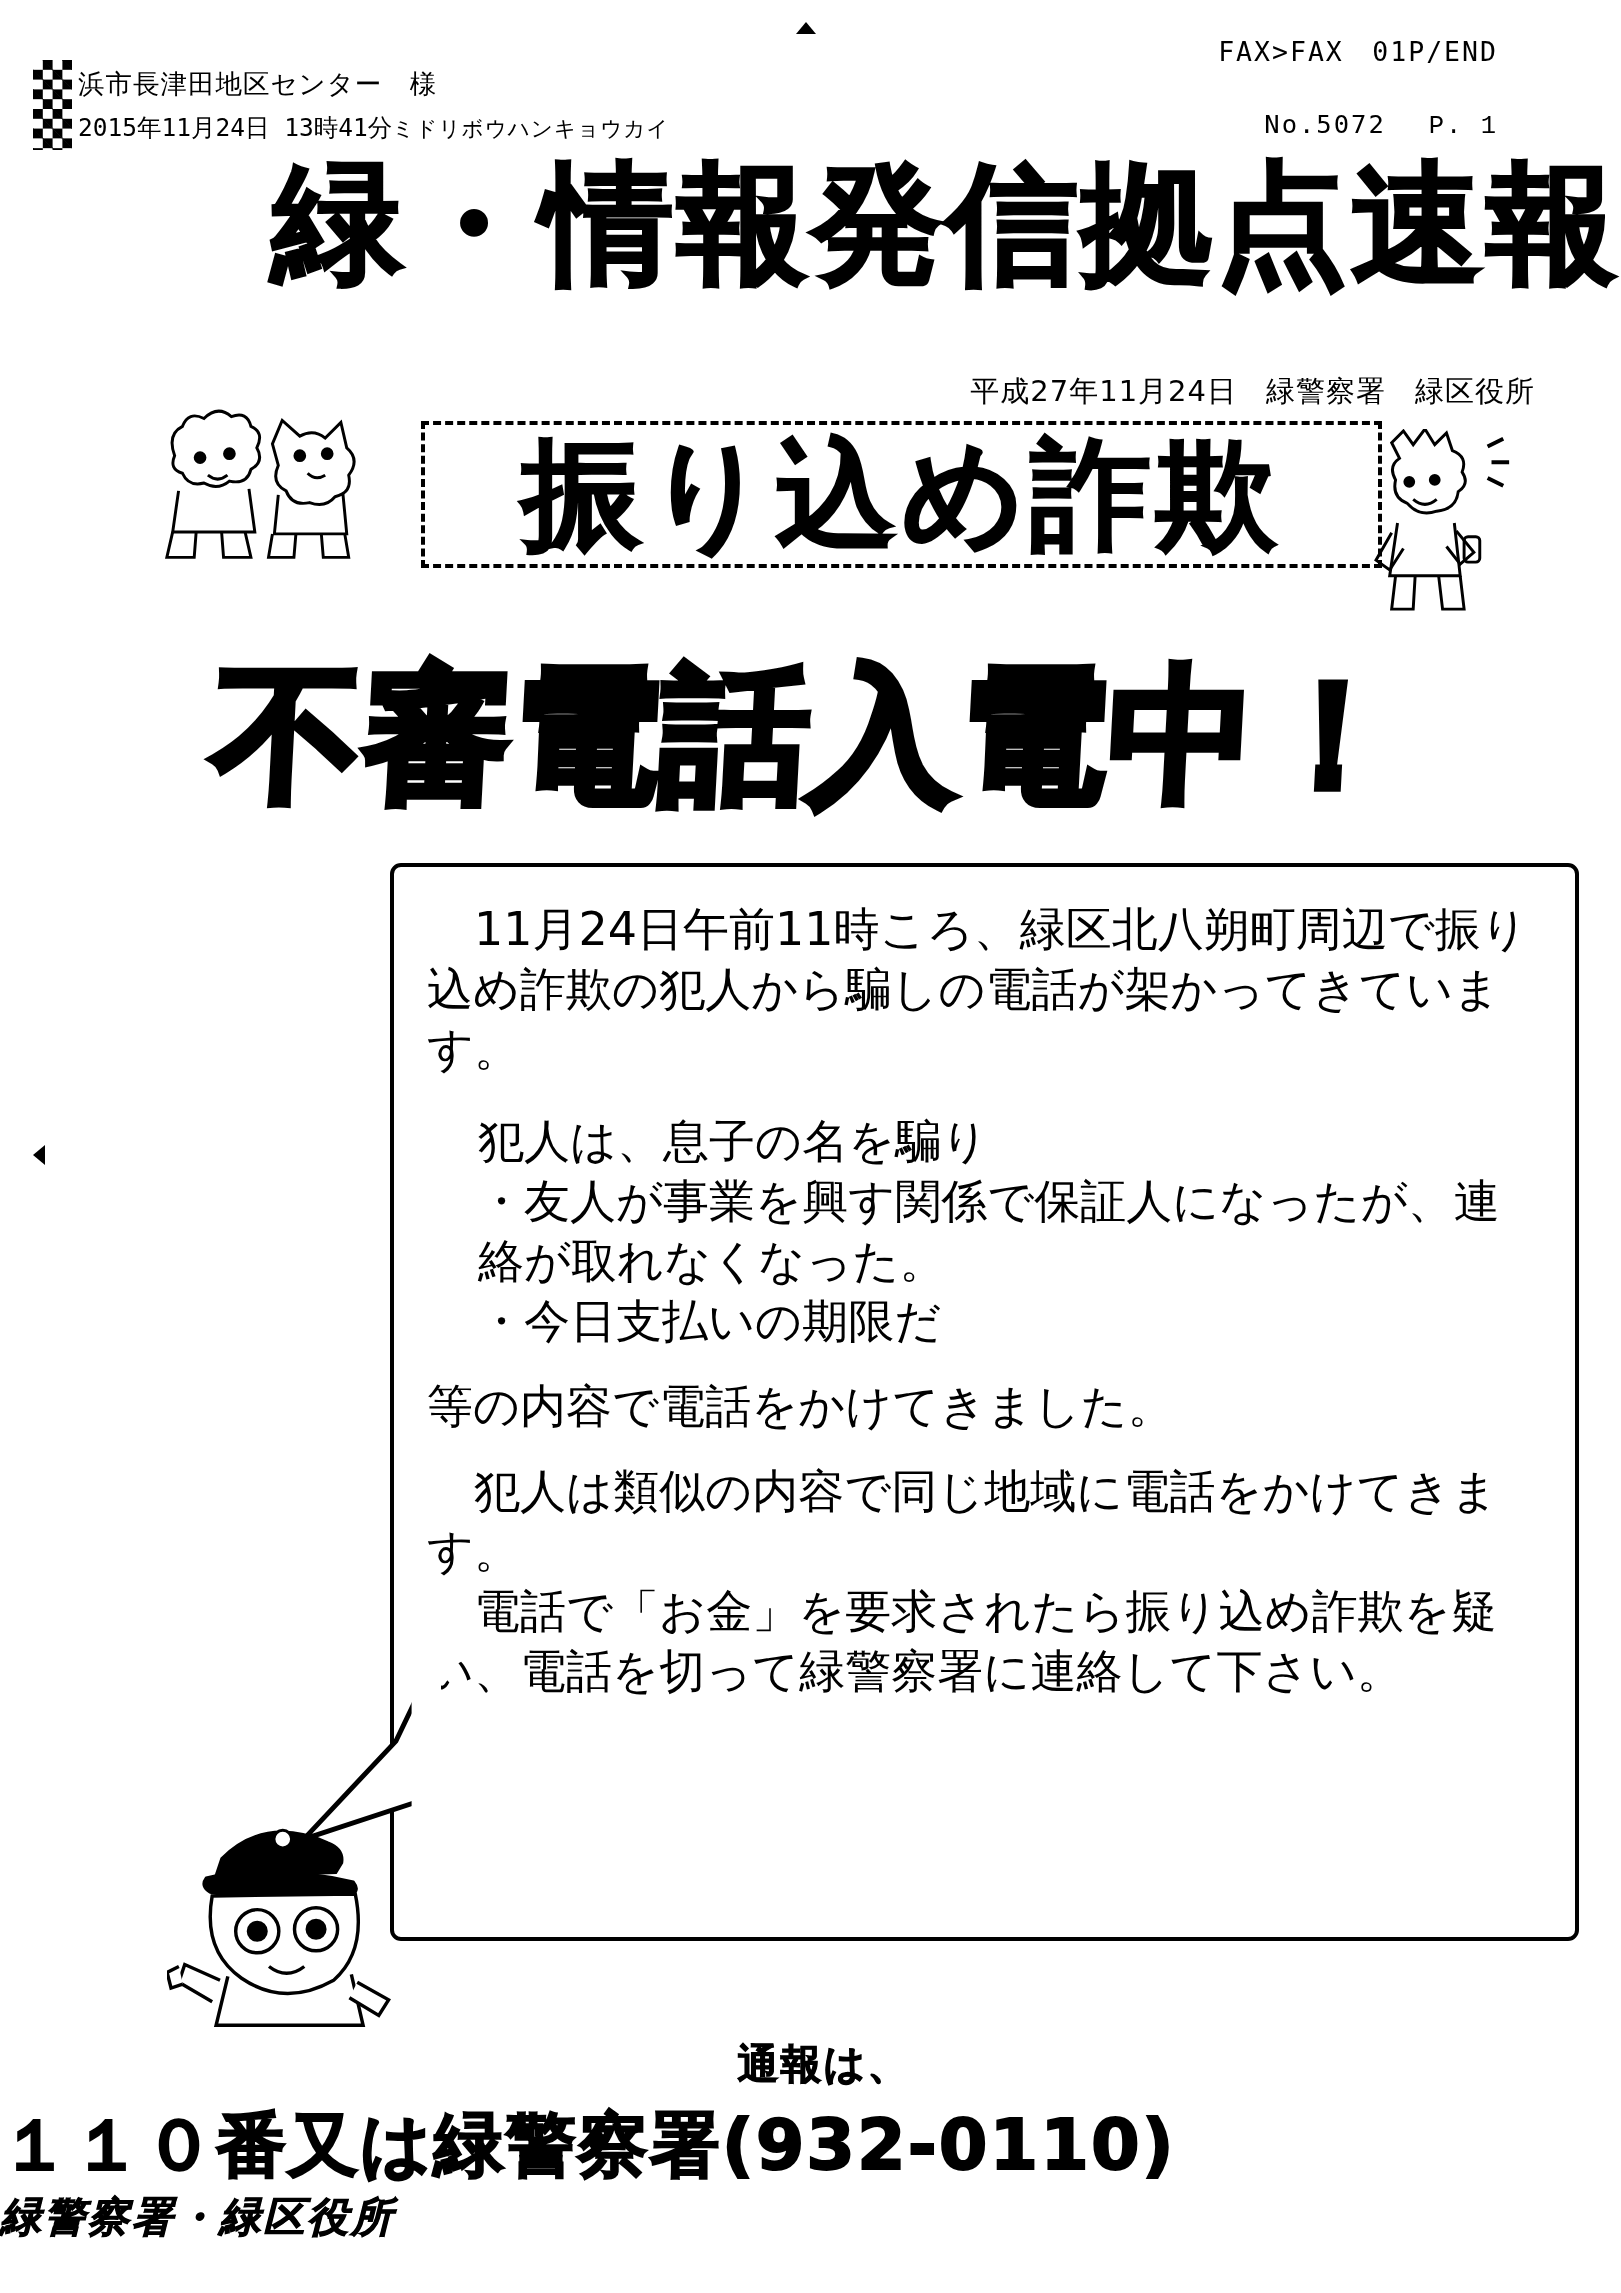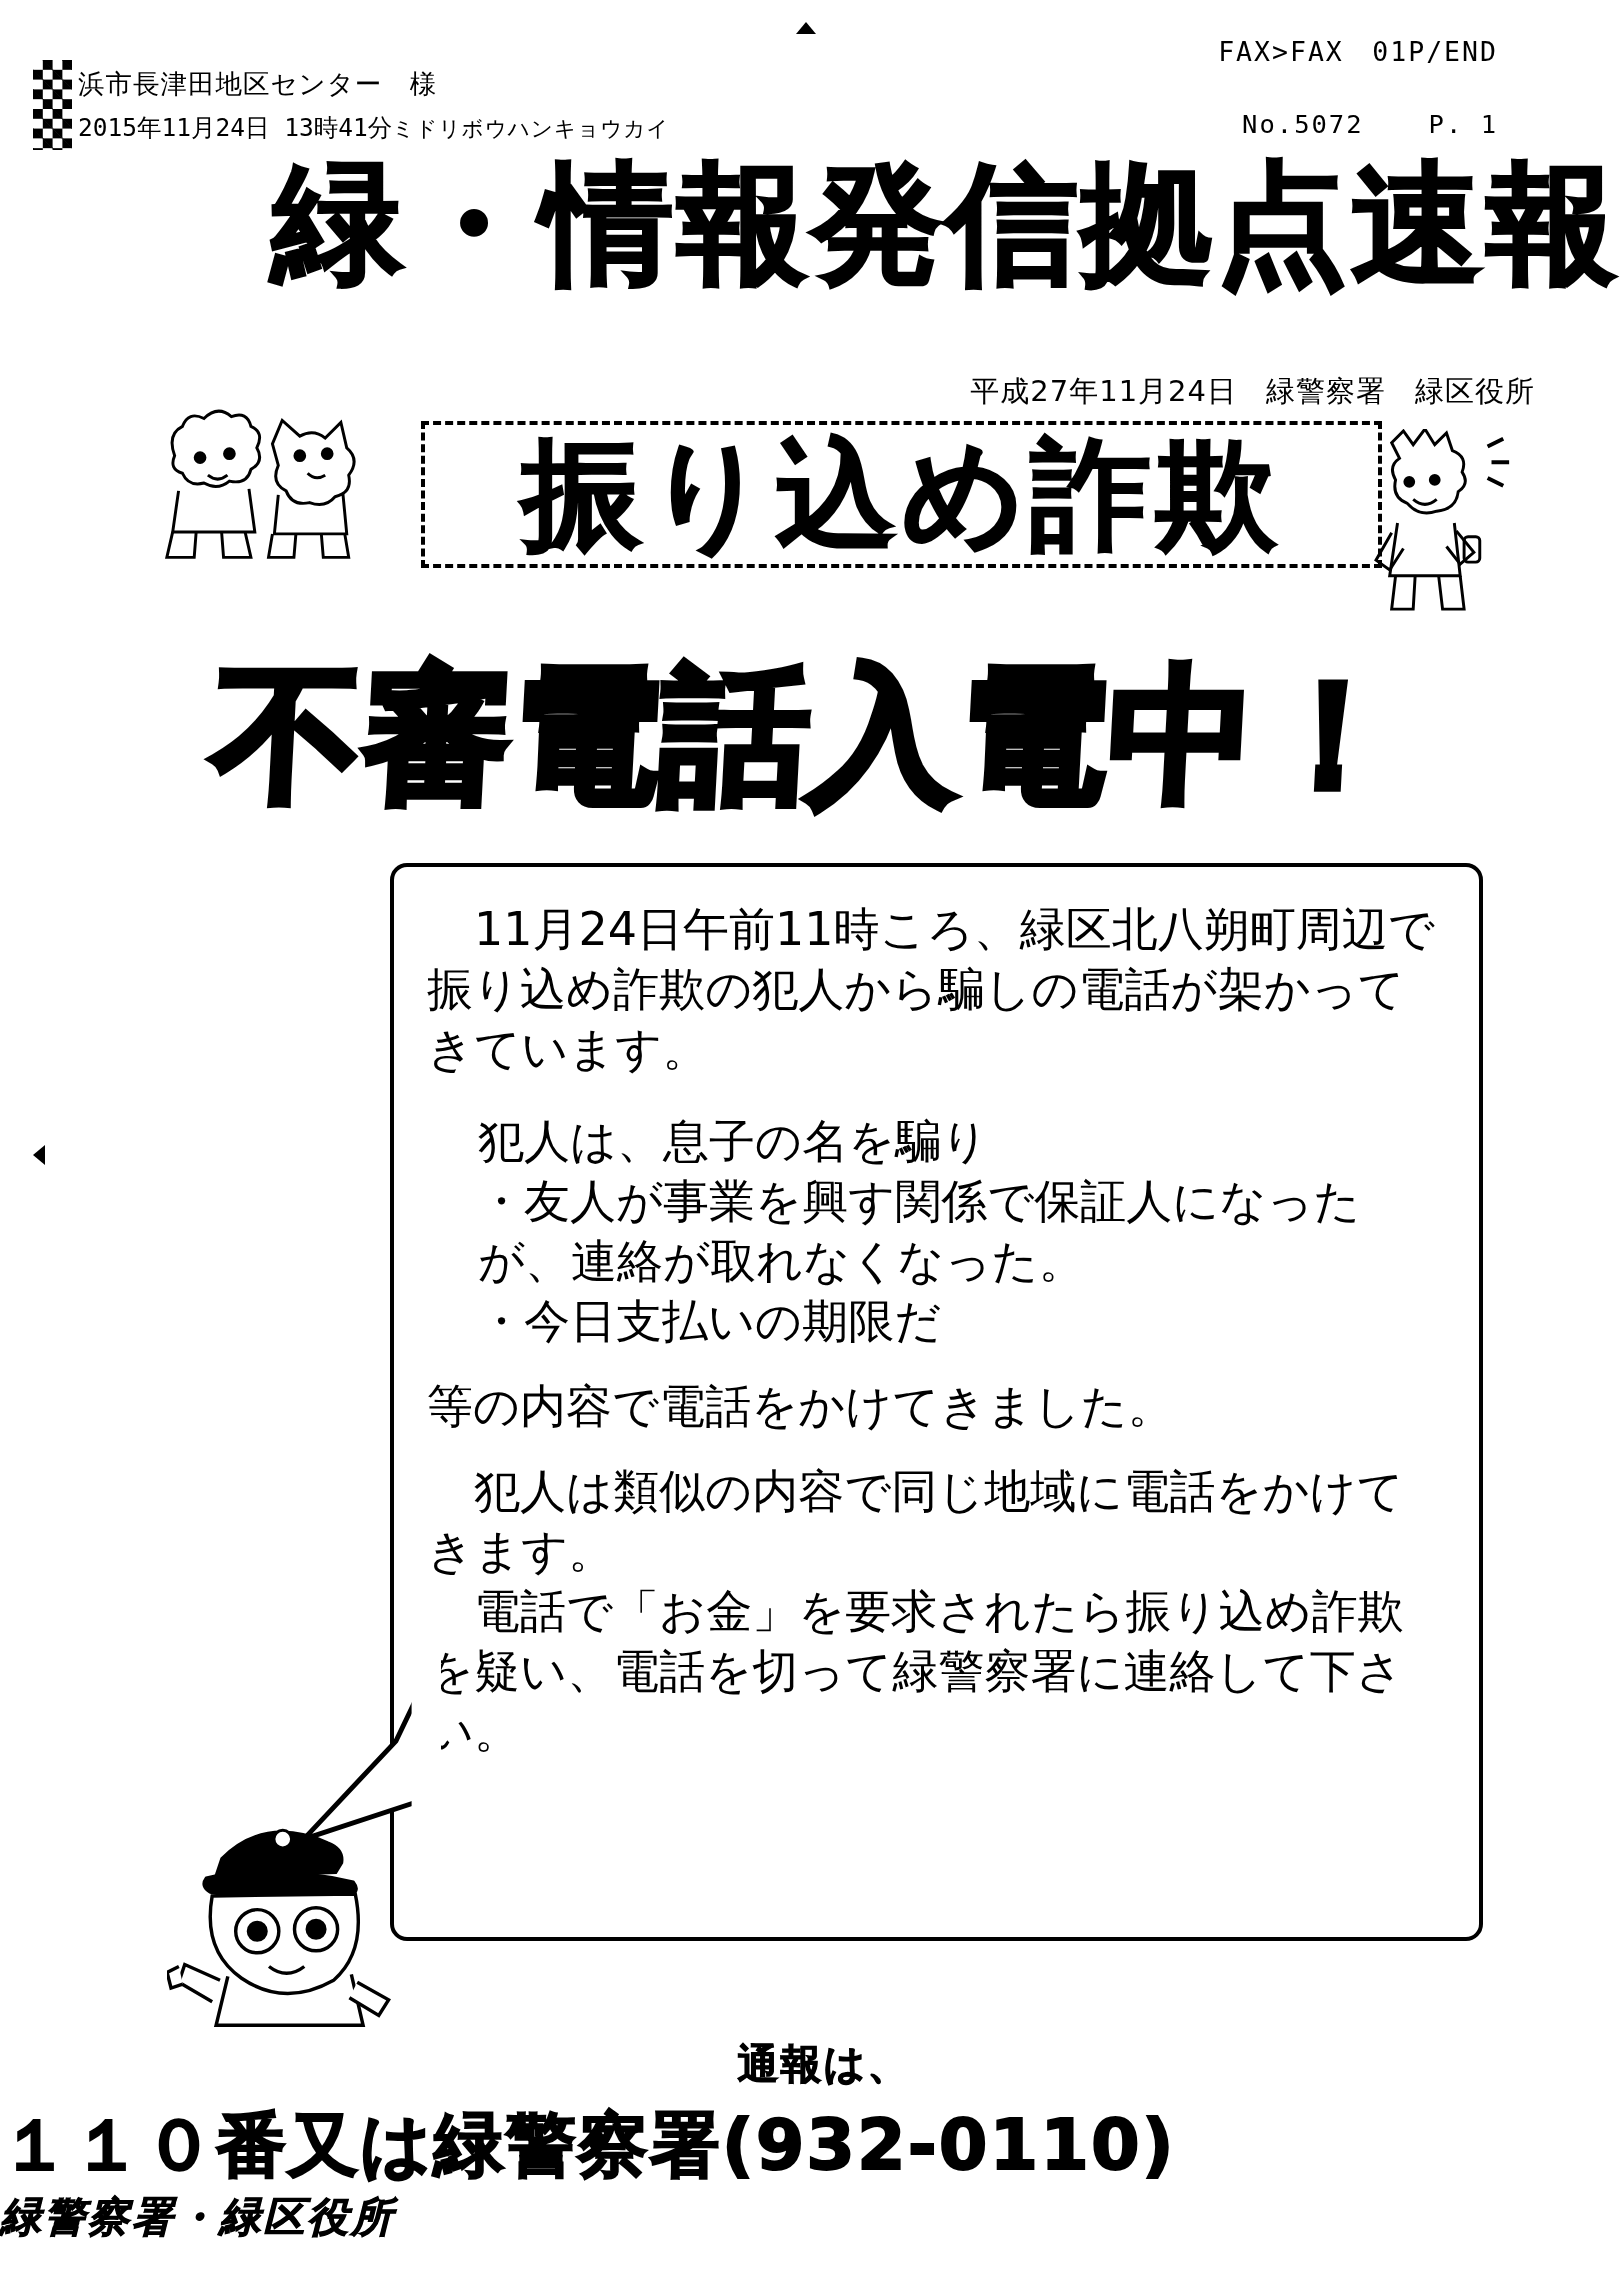--- a/index.html
+++ b/index.html
@@ -70,21 +70,21 @@
   }
   .fax-right-line2 {
     position: absolute;
     right: 123px;
     top: 76px;
     font-family: "DejaVu Sans Mono", "Liberation Mono", monospace;
     font-size: 25.5px;
     letter-spacing: 2px;
     white-space: nowrap;
   }
-  .fax-right-line2 .pageno { margin-left: 65px; }
+  .fax-right-line2 .pageno { margin-left: 43px; font-family: Liberation Mono, monospace; }
 
   .tri-top {
     position: absolute;
     left: 796px;
     top: 21.6px;
     width: 0; height: 0;
     border-left: 10.8px solid transparent;
     border-right: 10.8px solid transparent;
     border-bottom: 12.7px solid #000;
   }
@@ -163,24 +163,24 @@
     -webkit-text-stroke: 6.9px #000;
     white-space: nowrap;
     transform: skewX(-3deg);
   }
 
   
   .bubble {
     position: absolute;
     top: 863px;
     left: 390px;
-    width: 1093px;
+    width: 1189px;
     height: 1078px;
     border: 4.9px solid #000;
-    border-radius: 17px;
+    border-radius: 11px;
     box-sizing: border-box;
     padding: 33px 33px 9.8px 33px;
   }
   .bubble p {
     margin: 0 0 0 0;
     font-size: 46px;
     line-height: 1.30;
     letter-spacing: 0px;
     font-weight: 500;
   }

